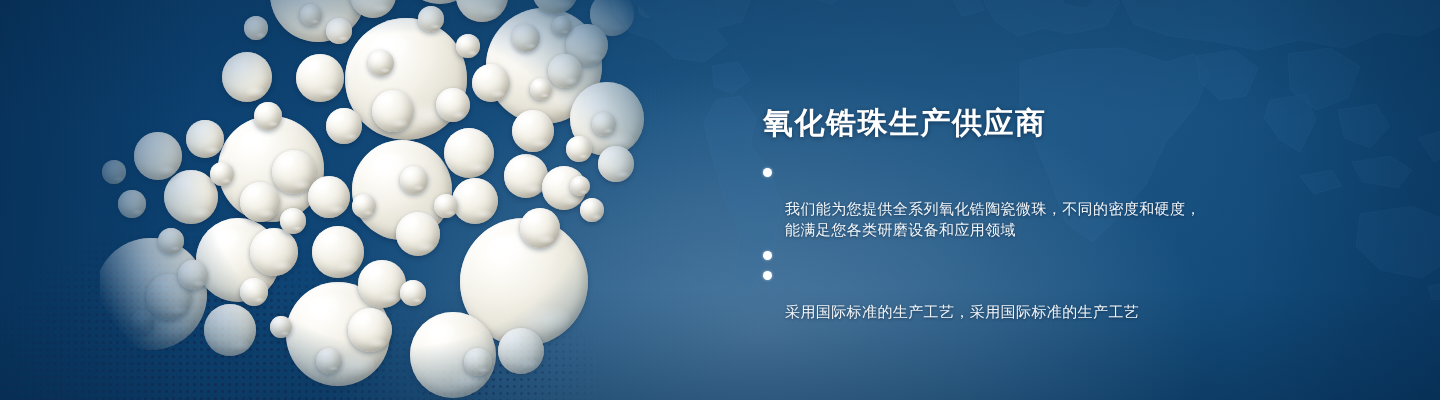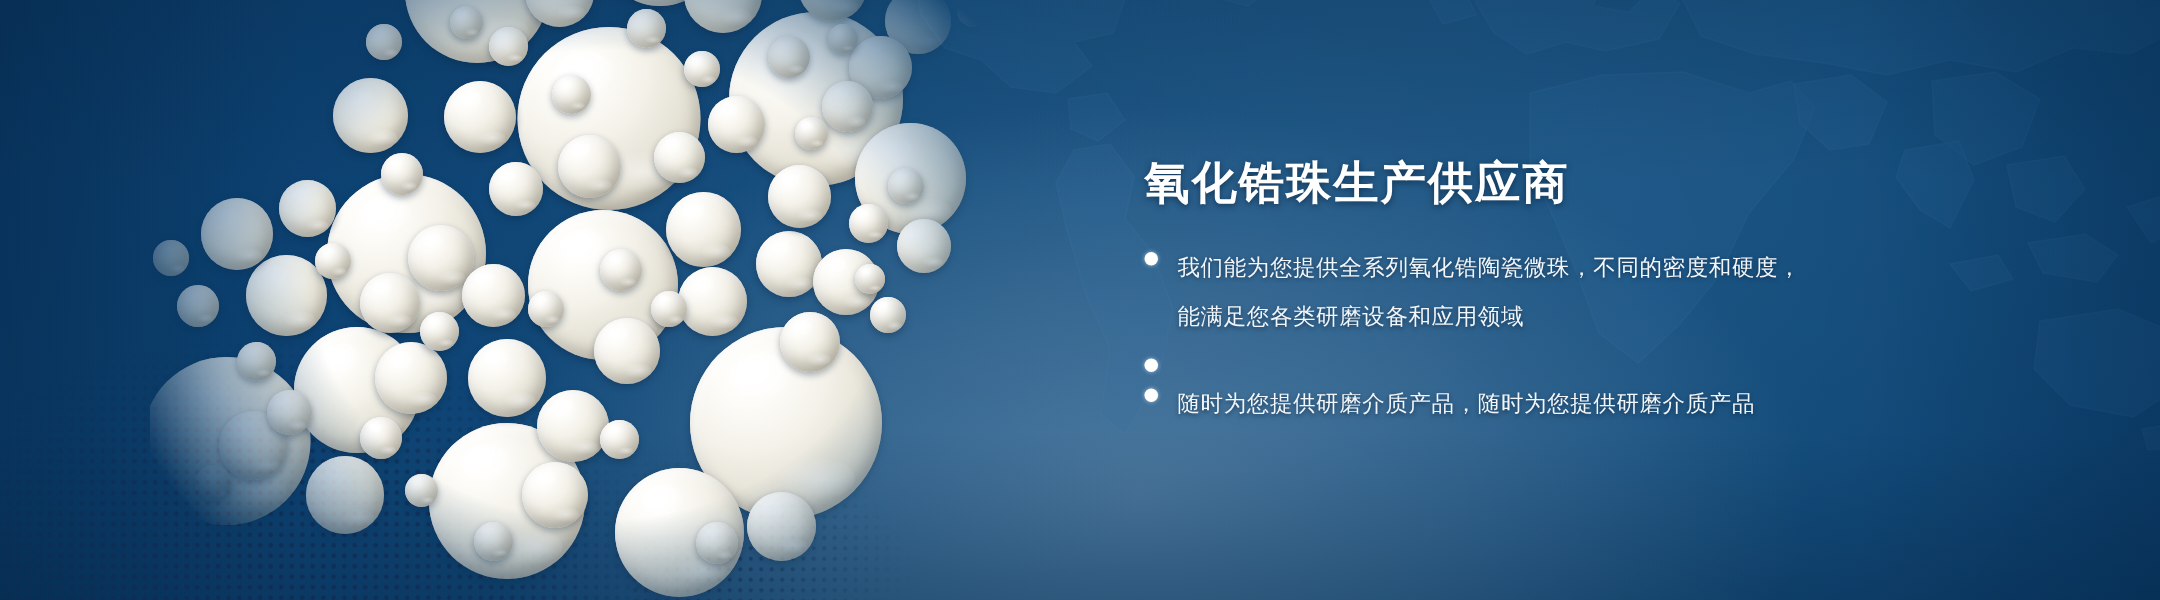--- a/index.html
+++ b/index.html
@@ -134,25 +134,26 @@
     flex:0 0 auto;
     width:9px; height:9px;
     border-radius:50%;
     background:#ffffff;
     margin-top:6px;
     margin-right:13px;
     box-shadow:0 0 3px rgba(255,255,255,0.55);
   }
   .bullet-text {
     font-size:15px;
-    line-height:33px;
+    line-height:21px;
     color:#f2f6fa;
     letter-spacing:0.4px;
     text-shadow:0 1px 3px rgba(3,22,44,0.55);
     max-width:424px;
+    margin-top:36px;
   }
 </style>
 </head>
 <body>
 
 <div id="banner">
 
   <div class="bg-base"></div>
 
   <div class="world-map">
@@ -282,18 +283,18 @@
     <ul class="bullets">
       <li class="bullet">
         <span class="bullet-dot"></span>
         <span class="bullet-text">我们能为您提供全系列氧化锆陶瓷微珠，不同的密度和硬度，能满足您各类研磨设备和应用领域</span>
       </li>
       <li class="bullet">
         <span class="bullet-dot"></span>
       </li>
       <li class="bullet">
         <span class="bullet-dot"></span>
-        <span class="bullet-text">随时为您提供研磨介质产品，随时为您提供研磨介质产品</span>
+        <span class="bullet-text">采用国际标准的生产工艺，采用国际标准的生产工艺</span>
       </li>
     </ul>
 
   </div>
 </div>
 
 </body></html>

